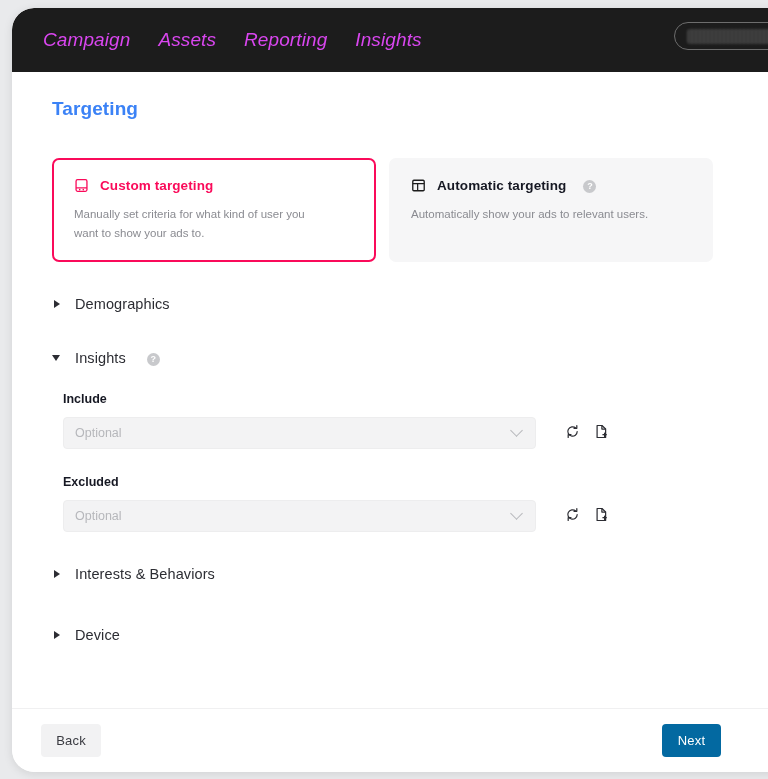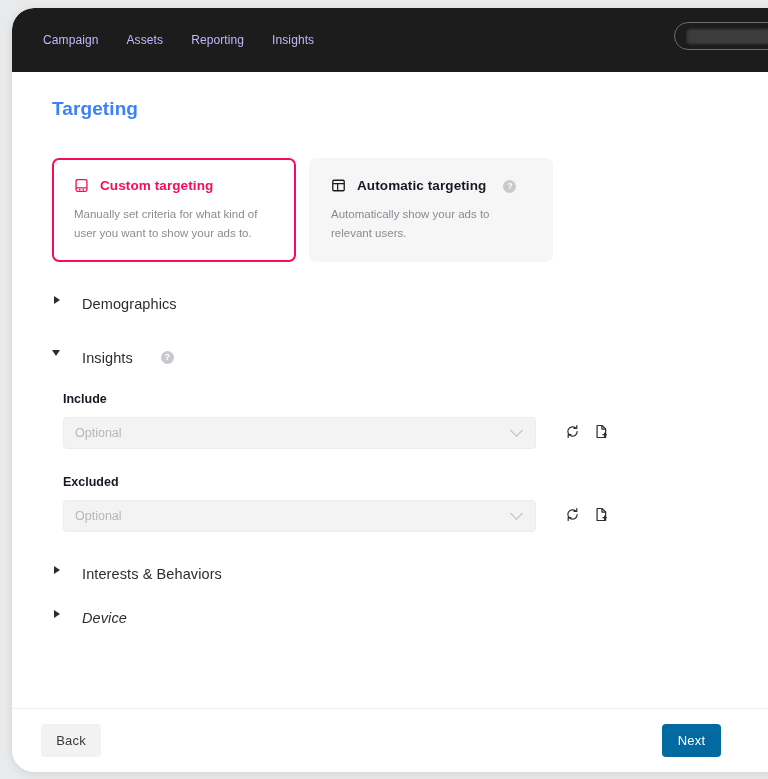--- a/index.html
+++ b/index.html
@@ -25,26 +25,27 @@
   .topnav {
     position: relative;
     height: 64px;
     background: #1c1c1c;
     border-radius: 22px 0 0 0;
     display: flex;
     align-items: center;
     padding-left: 17px;
   }
   .nav-item {
-    color: #c4b5fd;
-    font-size: 12px;
+    color: #d946ef;
+    font-size: 19px;
     letter-spacing: .1px;
     padding: 6px 14px;
     cursor: pointer;
     white-space: nowrap;
+    font-style: italic;
   }
   .account-pill {
     position: absolute;
     right: -14px; top: 14px;
     width: 120px; height: 28px;
     border: 1px solid #6d6d6d;
     border-radius: 16px;
     background: transparent;
     overflow: hidden;
   }
@@ -79,21 +80,21 @@
   .section-label {
     font-size: 13px;
     font-weight: 700;
     color: #161823;
     margin: 0 0 14px 0;
   }
 
   
   .mode-cards { display: flex; gap: 13px; }
   .mode-card {
-    width: 244px;
+    width: 324px;
     height: 104px;
     border-radius: 7px;
     padding: 18px 20px 0 20px;
     cursor: pointer;
     position: relative;
   }
   .mode-card.selected {
     border: 2px solid #fa0a5a;
     background: #ffffff;
   }
@@ -138,21 +139,22 @@
     position: relative;
     top: 1px;
   }
 
   
   .accordion {
     margin-top: 30px;
   }
   .acc-row {
     display: flex;
-    gap: 22px;
+    align-items: center;
+    gap: 15px;
     cursor: pointer;
     padding: 4px 0;
   }
   .acc-label {
     font-size: 14.5px;
     color: #2c2d33;
     letter-spacing: .1px;
   }
   .caret {
     width: 0; height: 0;
@@ -374,21 +376,21 @@
       </div>
 
       <div class="accordion" style="">
         <div class="acc-row">
           <span class="caret closed"></span>
           <span class="acc-label">Interests &amp; Behaviors</span>
         </div>
       </div>
 
 
-      <div class="accordion" style="margin-top:20px;font-style:italic;">
+      <div class="accordion" style="margin-top:37px;">
         <div class="acc-row">
           <span class="caret closed"></span>
           <span class="acc-label">Device</span>
         </div>
       </div>
 
     </div>
   </div>
 
   <div class="footer">

